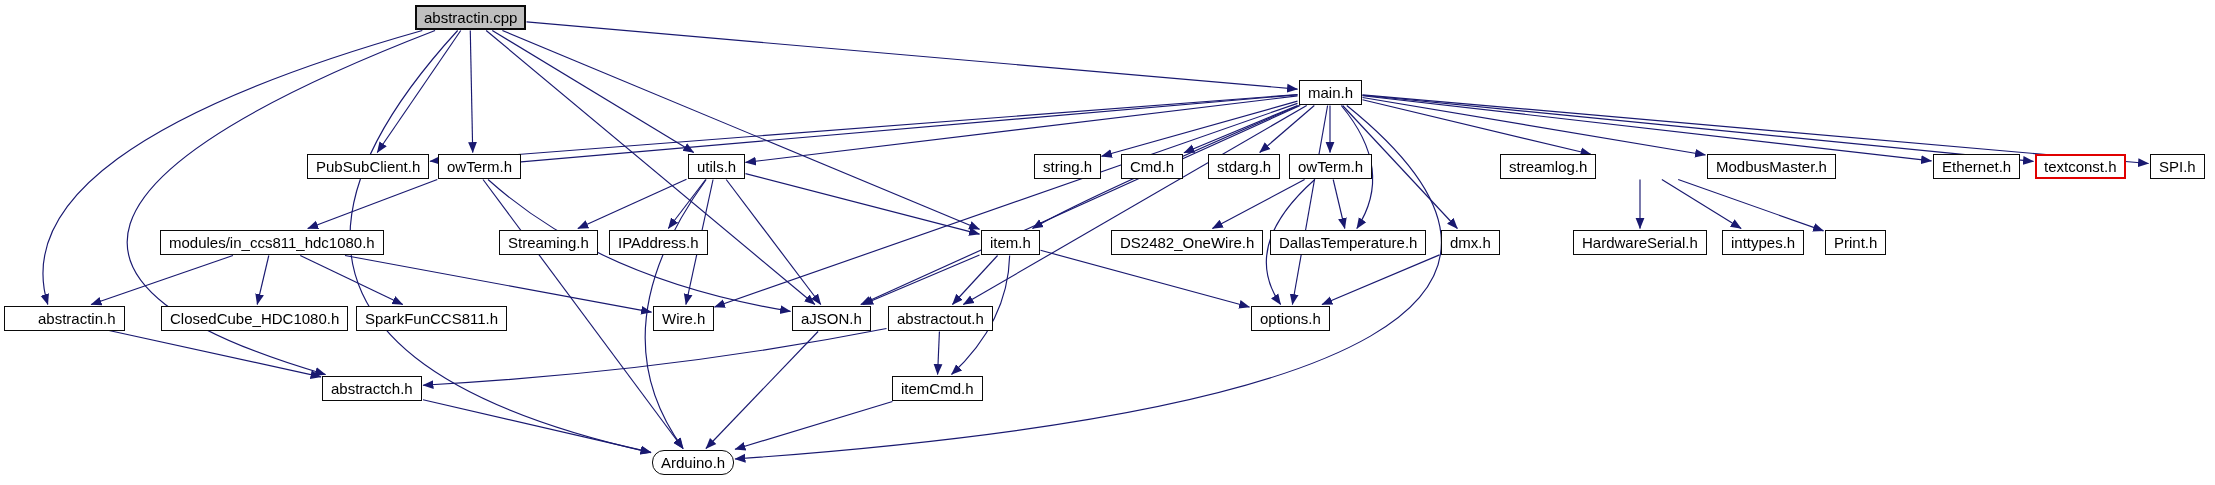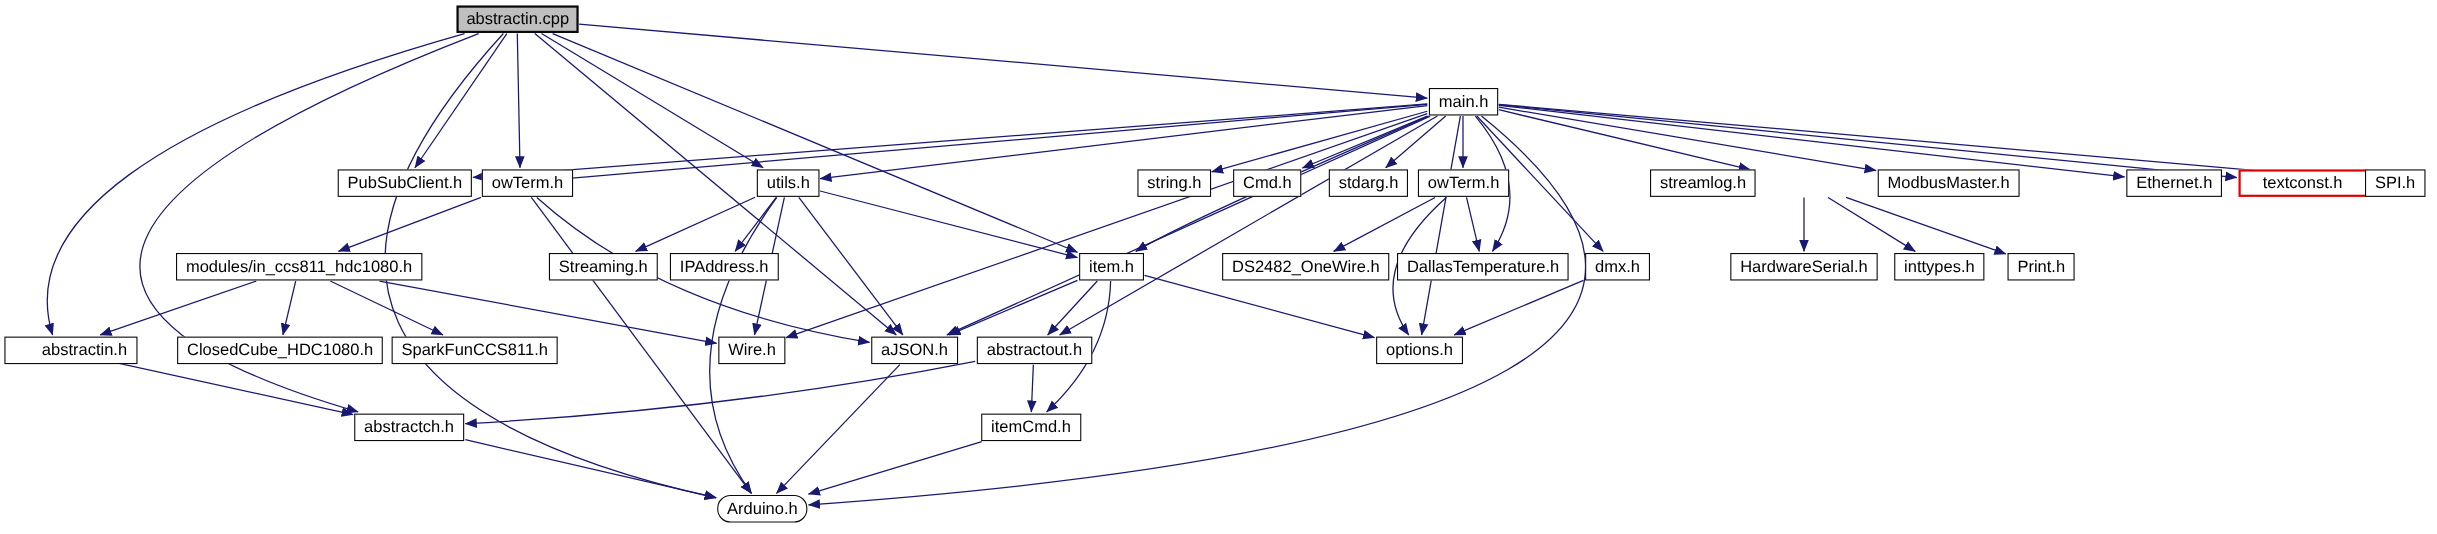--- a/index.html
+++ b/index.html
@@ -41,21 +41,21 @@
     text-align: center;
     cursor: pointer;
   }
   .node.highlight {
     background: var(--highlight-fill, #bfbfbf);
     border-width: 2px;
     padding: 1px 7px;
   }
   .node.truncated {
     border: 2px solid var(--truncated-border, #ff0000);
-    padding: 1px 20px;
+    padding: 1px 7px;
   }
 </style>
 </head>
 <body>
 
 <div id="canvas" style="width: 2215px; height: 485px; background: rgb(255, 255, 255);">
   <svg id="edges" xmlns="http://www.w3.org/2000/svg" width="2215" height="485" viewBox="0 0 2215 485">
     <defs>
       <marker id="arrowhead" viewBox="0 0 10 10" refX="9.5" refY="5" markerUnits="userSpaceOnUse" markerWidth="11" markerHeight="11" orient="auto">
         <path d="M0,1 L10,5 L0,9 z"></path>

